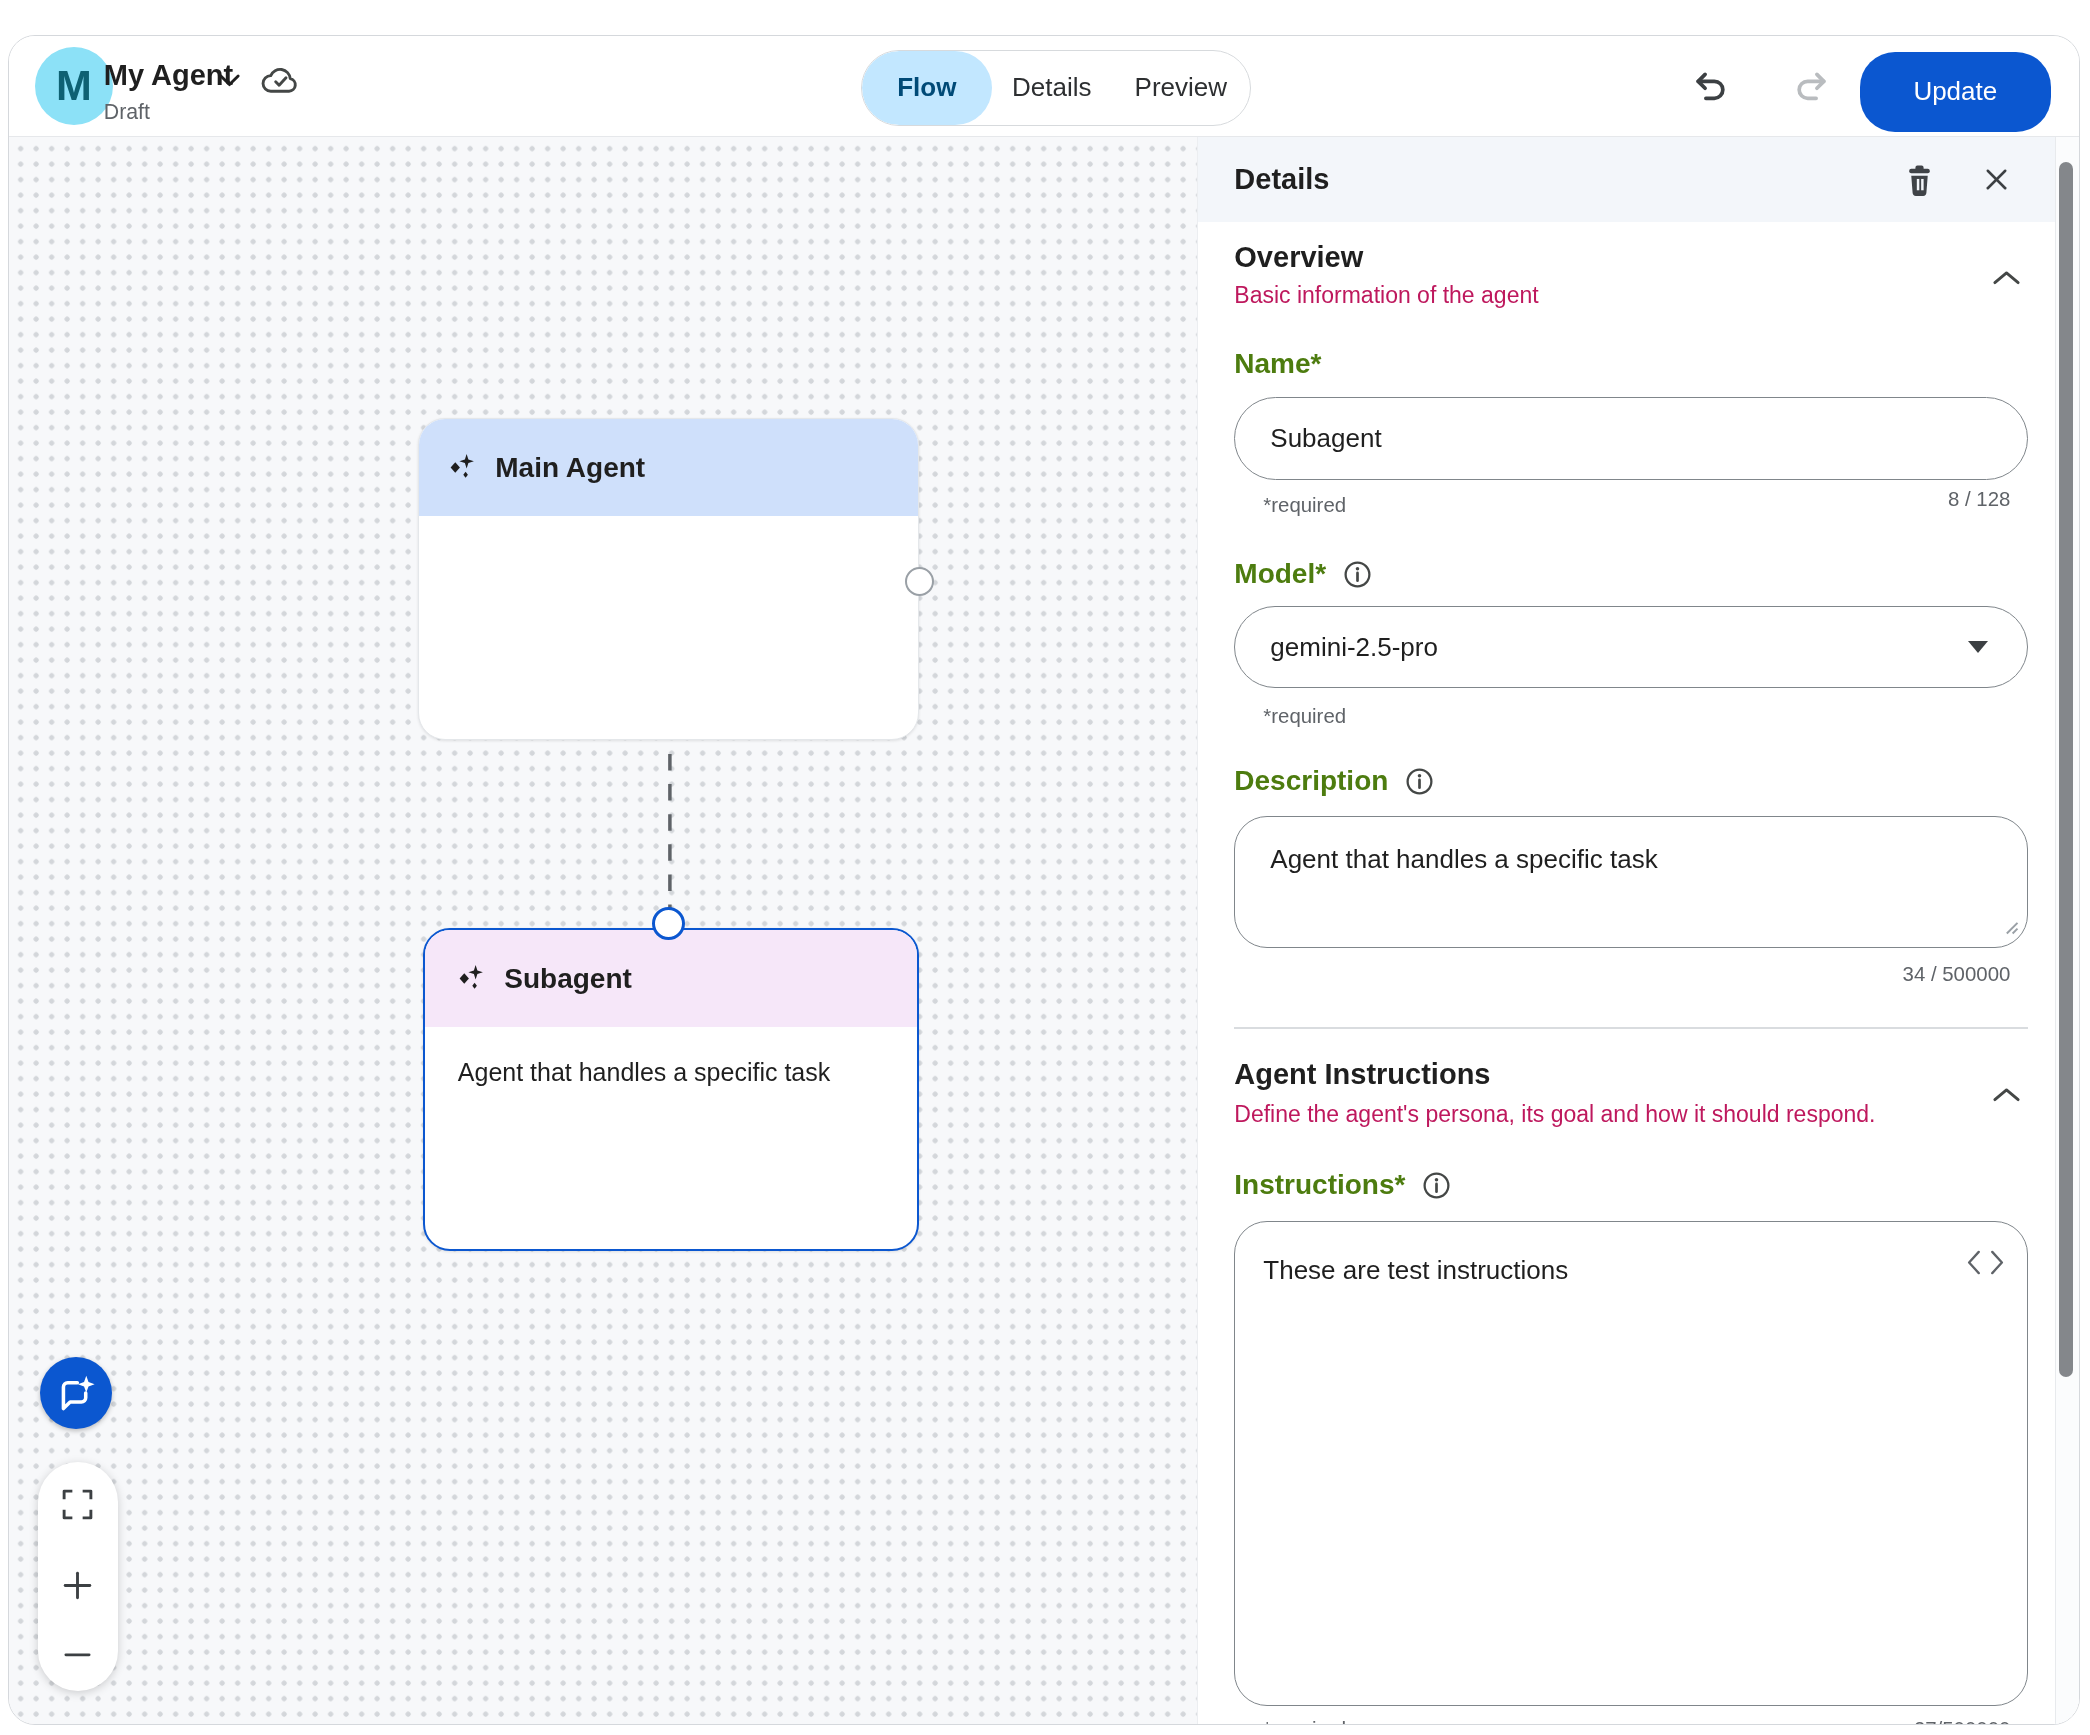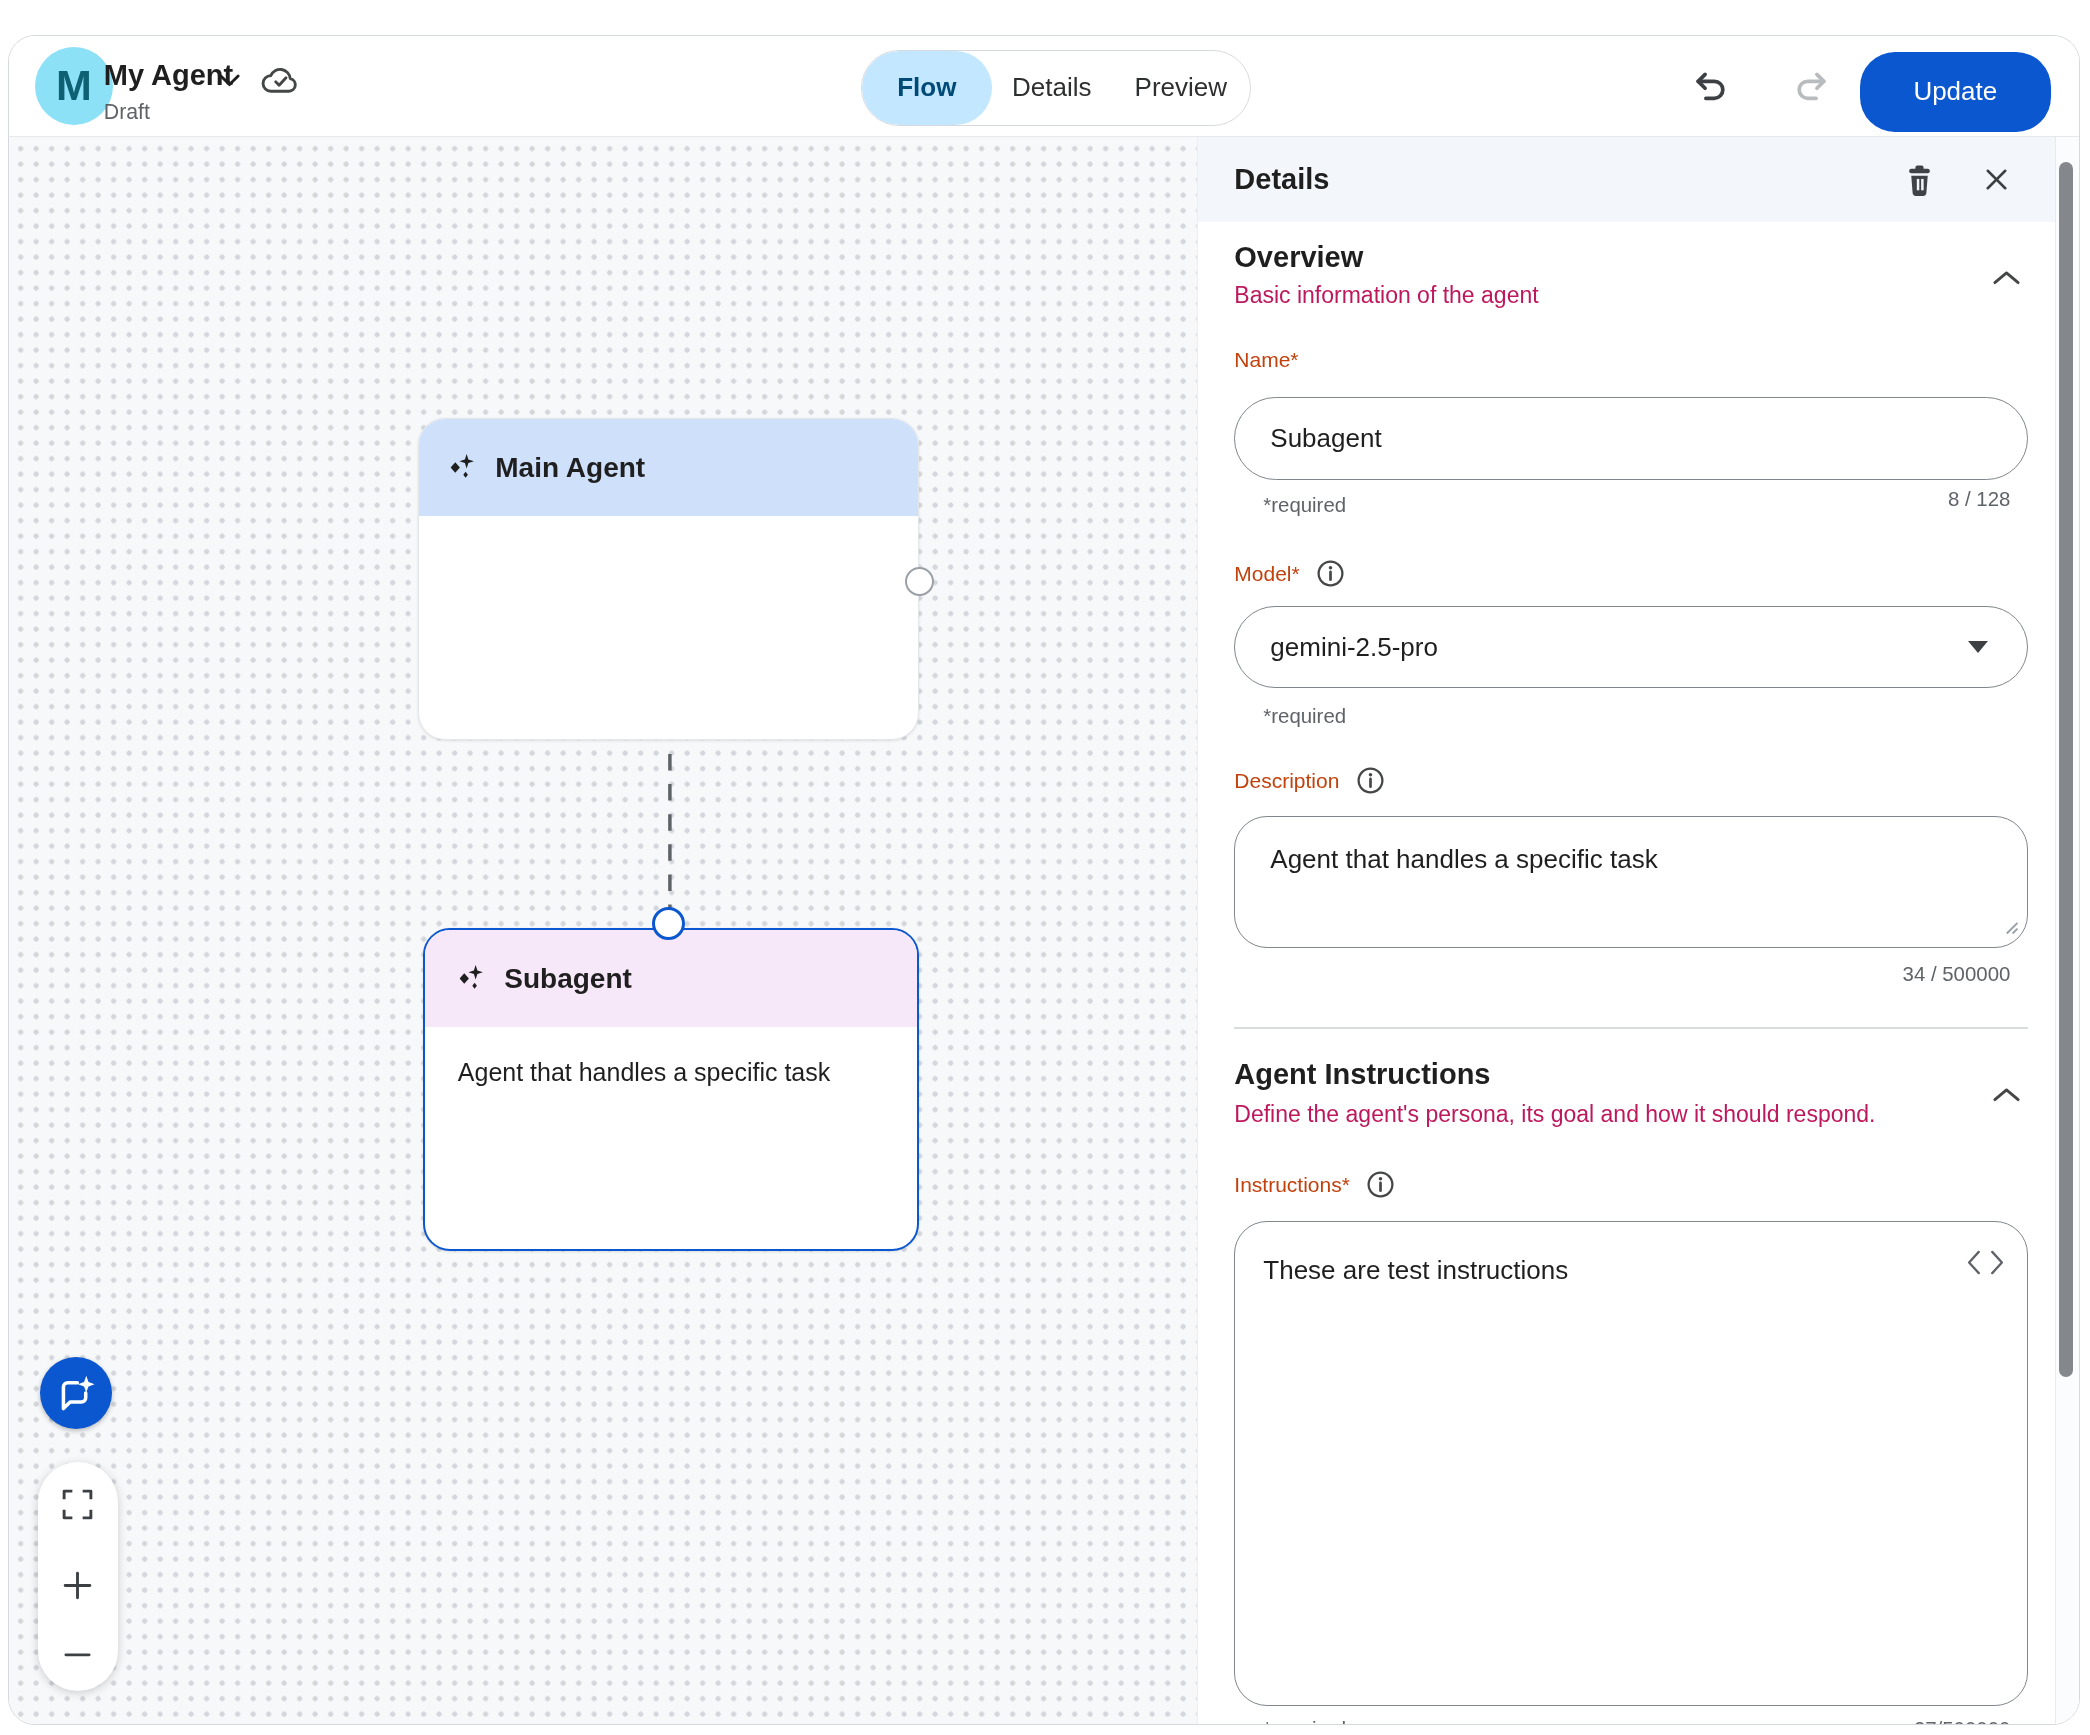--- a/index.html
+++ b/index.html
@@ -74,21 +74,21 @@
   .trash-btn { position: absolute; left: 705px; top: 26px; background: none; border: none; }
   .close-btn { position: absolute; left: 782px; top: 26px; background: none; border: none; }
 
   .panel-body { position: absolute; left: 0; right: 24px; top: 85px; bottom: 0; background: #fff; overflow: hidden; }
 
   .sec-head { position: absolute; left: 36px; font-size: 29px; font-weight: bold; color: #1f1f1f; }
   .sec-sub { position: absolute; left: 36px; font-size: 23px; color: #be185d; }
   .collapse { position: absolute; right: 33px; background: none; border: none; }
 
   .field-label-row { position: absolute; left: 36px; display: flex; align-items: center; gap: 15.5px; }
-  .field-label { font-size: 21px; font-weight: normal; color: #c2410c; }
+  .field-label { font-size: 28px; font-weight: bold; color: #4d7c0f; }
 
   .text-input { position: absolute; left: 36px; width: 794px; height: 83px; border: 1.6px solid #80868b;
     border-radius: 42px; font-size: 26px; font-family: "Liberation Sans", sans-serif; color: #1f1f1f;
     padding: 0 35px; background: #fff; outline: none; }
   .select-box { position: absolute; left: 36px; width: 794px; height: 82px; border: 1.6px solid #80868b;
     border-radius: 41px; background: #fff; display: flex; align-items: center; padding: 0 39px 0 35px;
     font-size: 26px; cursor: pointer; }
   .select-caret { margin-left: auto; width: 0; height: 0; border-left: 10.7px solid transparent;
     border-right: 10.7px solid transparent; border-top: 12.6px solid #3c4043; }
   .textarea { position: absolute; left: 36px; width: 794px; border: 1.6px solid #80868b;

